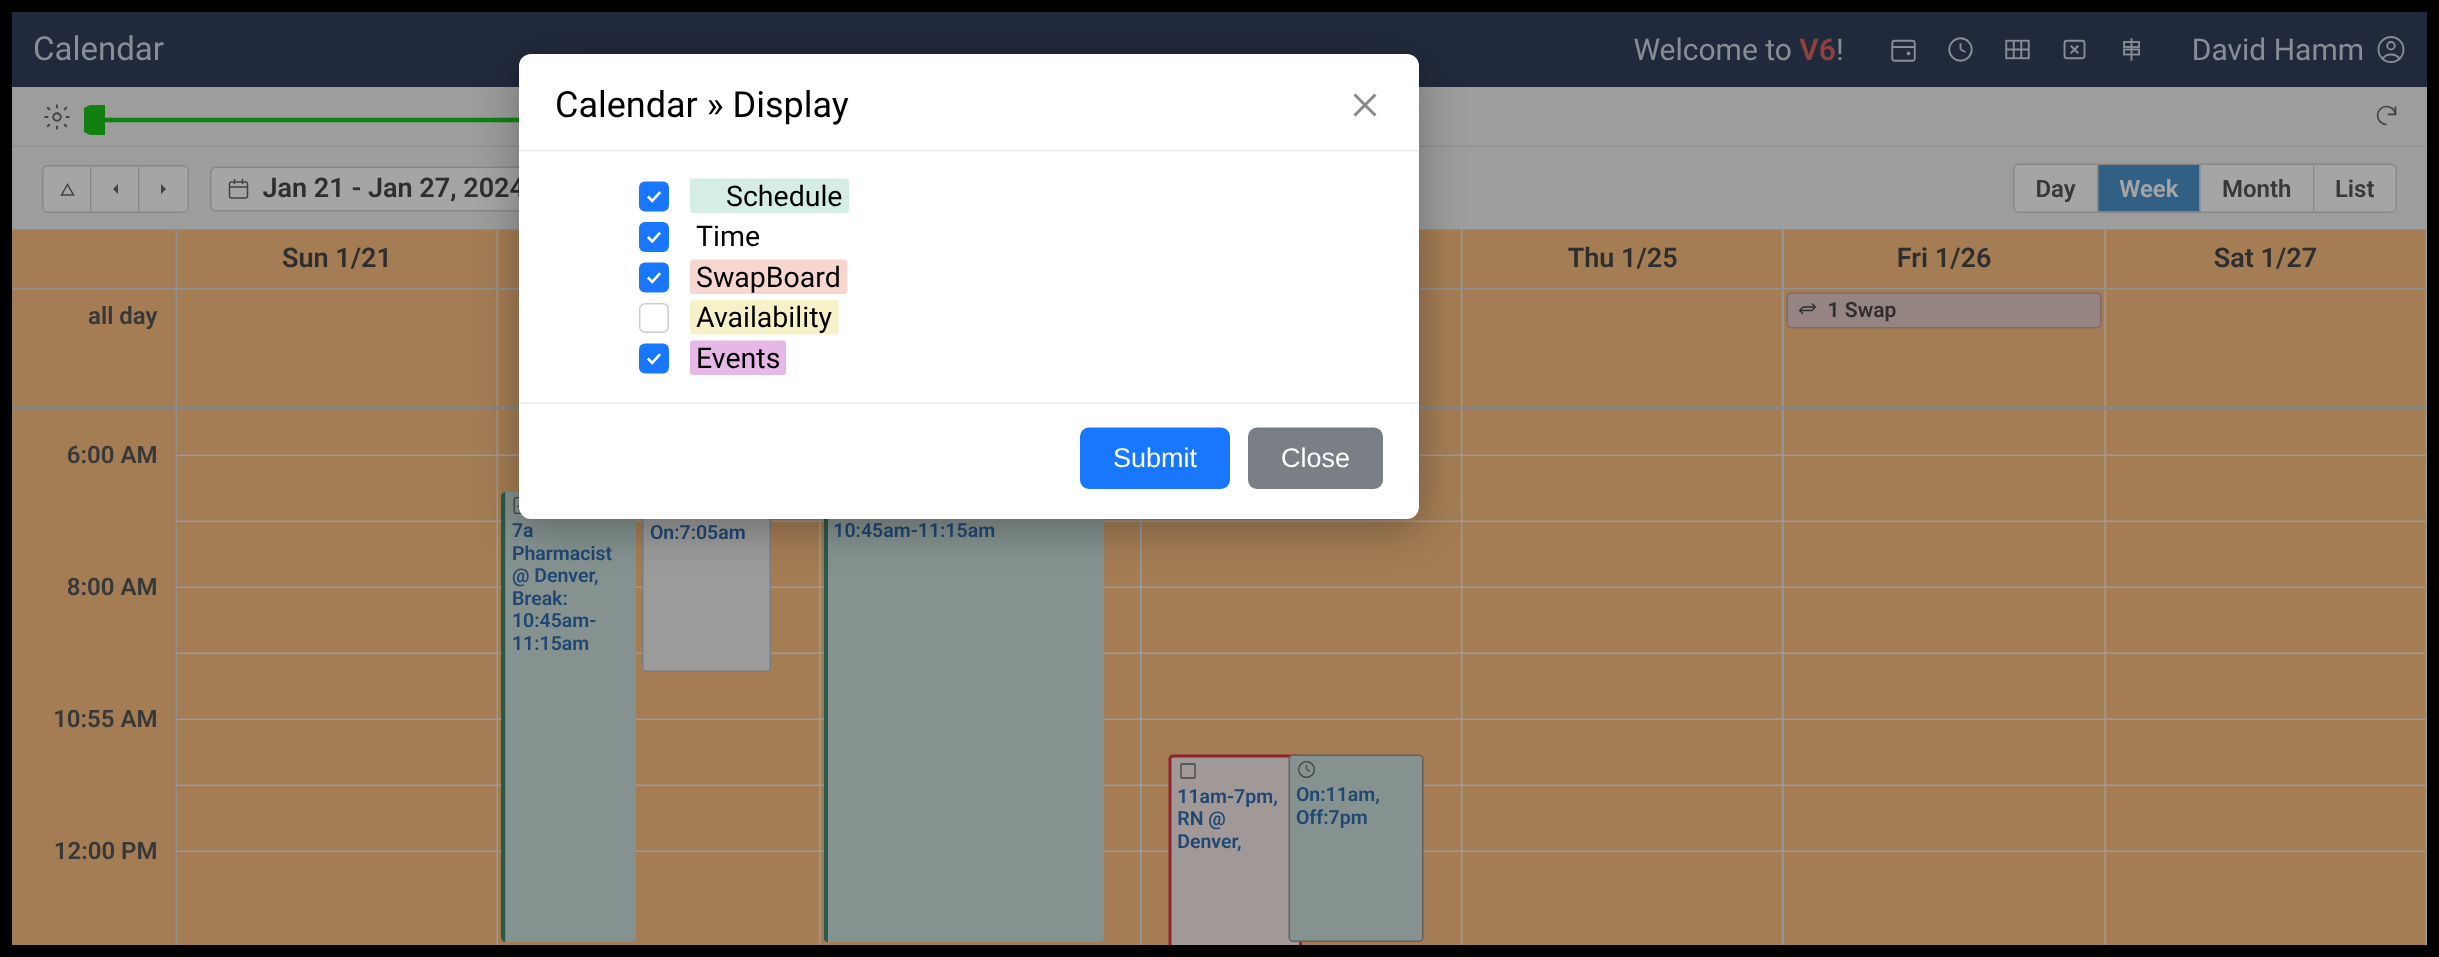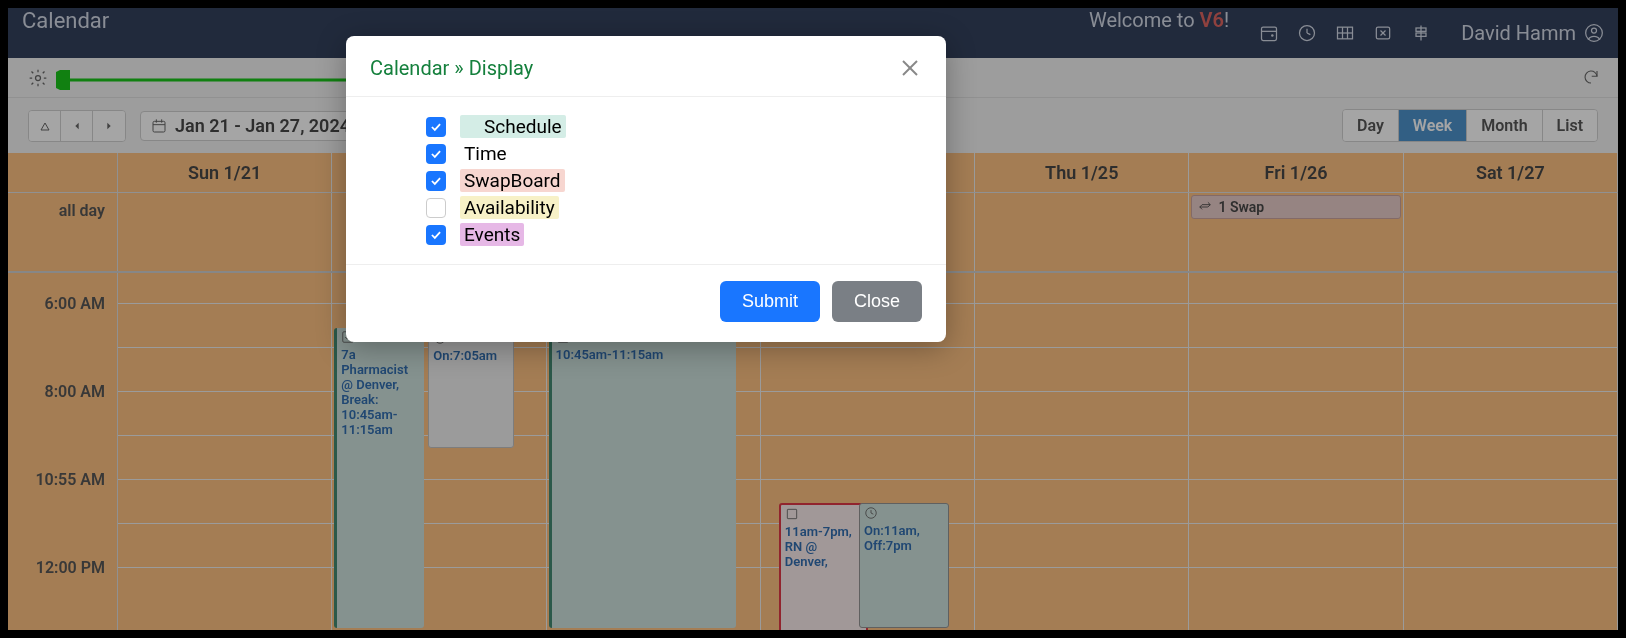--- a/index.html
+++ b/index.html
@@ -14,20 +14,21 @@
 }
 .app {
   background: #f5f5f5;
   height: 622px;
   position: relative;
 }
 .topbar {
   background: #1d2b4a;
   height: 50px;
   display: flex;
+  align-items: center;
   padding: 0 14px;
   color: #cfd6e4;
 }
 .app-title { font-size: 22px; flex: 0 0 auto; }
 .topbar-spacer { flex: 1; }
 .welcome { font-size: 20px; color: #cfd6e4; margin-right: 30px; }
 .welcome .v6 { color: #d9534f; font-weight: 600; }
 .topbar-icons { display: flex; gap: 18px; align-items: center; margin-right: 30px; }
 .topbar-icon { width: 20px; height: 20px; stroke: #cfd6e4; fill: none; stroke-width: 1.5; cursor: pointer; }
 .user { font-size: 20px; color: #cfd6e4; display: flex; align-items: center; gap: 8px; }
@@ -113,21 +114,21 @@
 .modal {
   position: absolute;
   left: 338px; top: 28px;
   width: 600px;
   background: #fff;
   border-radius: 8px;
   box-shadow: 0 6px 30px rgba(0,0,0,0.3);
   z-index: 10;
 }
 .modal-header { display: flex; align-items: center; padding: 20px 24px 16px; border-bottom: 1px solid #eee; }
-.modal-title { font-size: 20px; color: #15803d; }
+.modal-title { font-size: 24px; color: #000000; }
 .modal-close { margin-left: auto; width: 24px; height: 24px; stroke: #888; stroke-width: 2; cursor: pointer; }
 .modal-body { padding: 14px 24px 14px 80px; }
 .check-row { display: flex; align-items: center; gap: 14px; margin: 4px 0; font-size: 19px; }
 .checkbox { width: 20px; height: 20px; border-radius: 4px; display: flex; align-items: center; justify-content: center; cursor: pointer; flex: 0 0 20px; }
 .checkbox.checked { background: #1976ff; }
 .checkbox.unchecked { background: #fff; border: 1.5px solid #ccc; }
 .check-svg { width: 14px; height: 14px; stroke: #fff; stroke-width: 3; fill: none; }
 .opt-label { padding: 0 4px; border-radius: 2px; }
 .hl-teal { background: #d4ede6; padding-left: 24px; }
 .hl-pink { background: #f7d6d0; }

